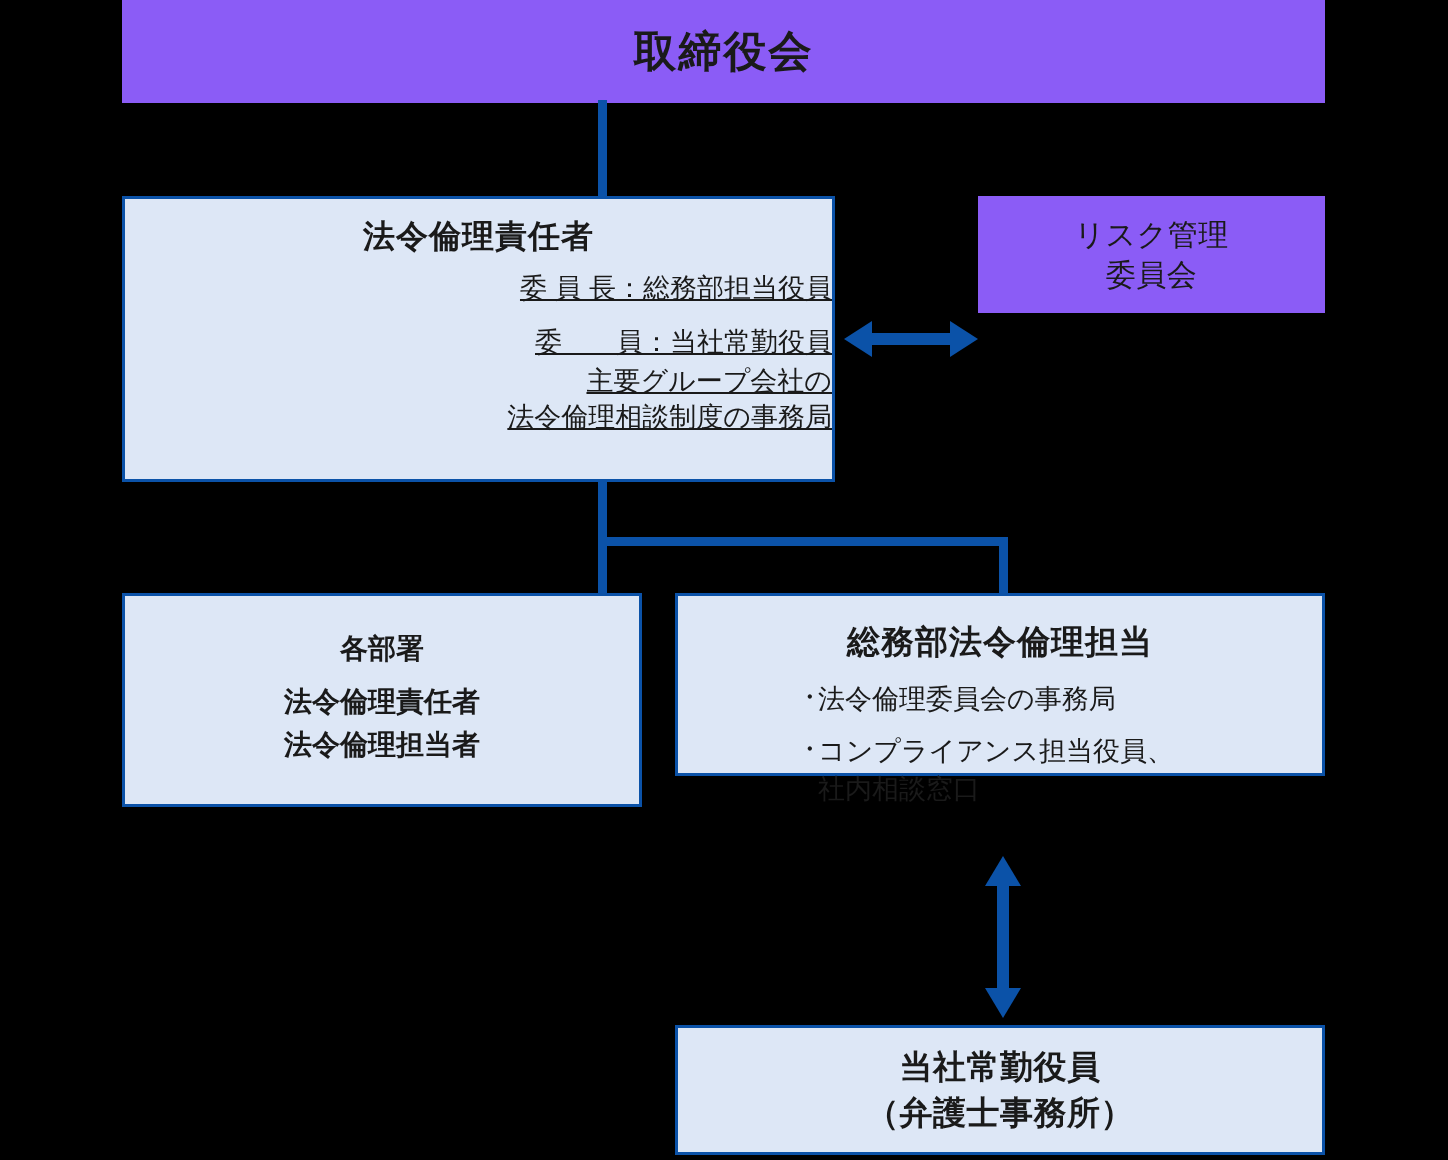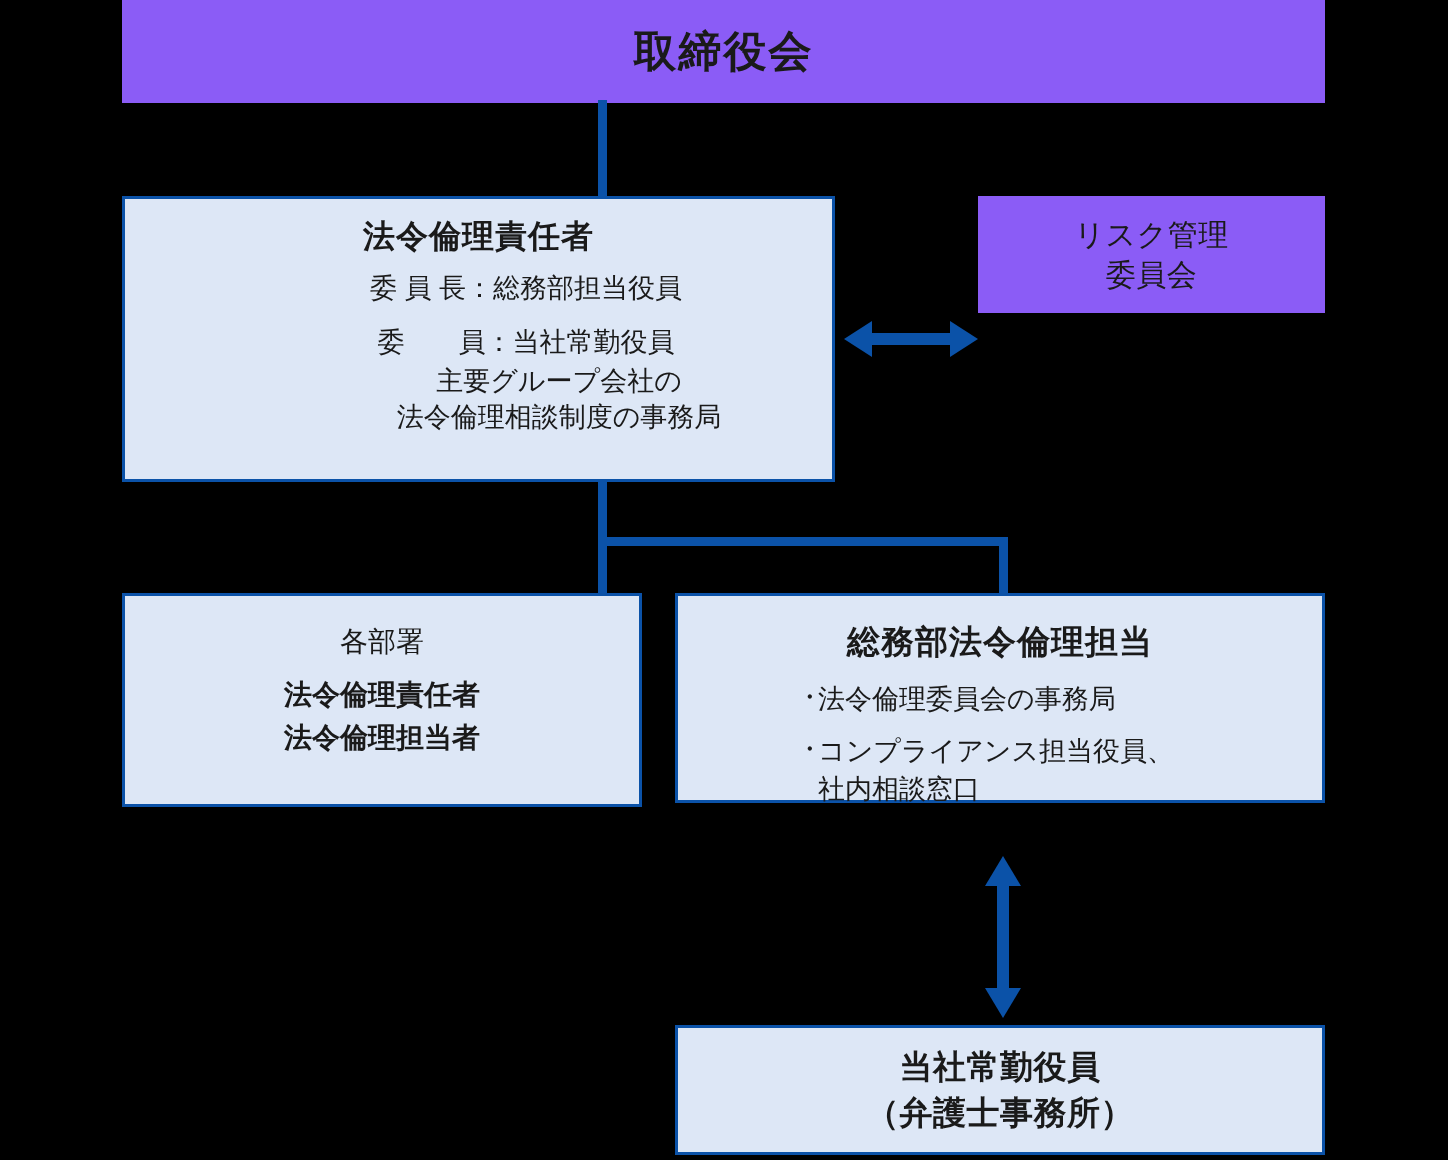--- a/index.html
+++ b/index.html
@@ -57,22 +57,23 @@
   }
   #committee-box .title {
     font-size: 32px;
     font-weight: bold;
     text-align: center;
     letter-spacing: 1px;
     margin-bottom: 14px;
   }
   .roster {
     padding-left: 95px;
-    text-align: center;
+    text-align: right;
     font-size: 27px;
+    text-decoration: underline;
   }
   .roster .line { white-space: pre; }
   .roster .gap { height: 18px; }
   .roster .indent { padding-left: 66px; }
   .roster .sub-sp { height: 4px; }
 
   #risk-box {
     left: 978px; top: 196px; width: 347px; height: 117px;
   }
   #sustain-box {
@@ -82,25 +83,25 @@
     font-size: 30px;
     font-weight: normal;
     letter-spacing: 0.5px;
   }
 
   #dept-box {
     left: 122px; top: 593px; width: 520px; height: 214px;
     justify-content: flex-start;
     padding-top: 28px;
   }
-  #dept-box .sub { font-size: 28px; font-weight: normal; margin-bottom: 12px; }
+  #dept-box .sub { font-size: 28px; font-weight: bold; margin-bottom: 12px; margin-top: 7px; }
   #dept-box .strong { font-size: 28px; font-weight: bold; line-height: 1.55; }
 
   #affairs-box {
-    left: 675px; top: 593px; width: 650px; height: 210px;
+    left: 675px; top: 593px; width: 650px; height: 183px;
     align-items: stretch;
     justify-content: flex-start;
     padding-top: 24px;
   }
   #affairs-box .title {
     font-size: 33px; font-weight: bold; text-align: center;
     letter-spacing: 1px; margin-bottom: 16px;
   }
   .bullets { padding-left: 118px; text-align: left; font-size: 27px; }
   .bullets .bullet { display: flex; align-items: flex-start; margin-bottom: 14px; }

